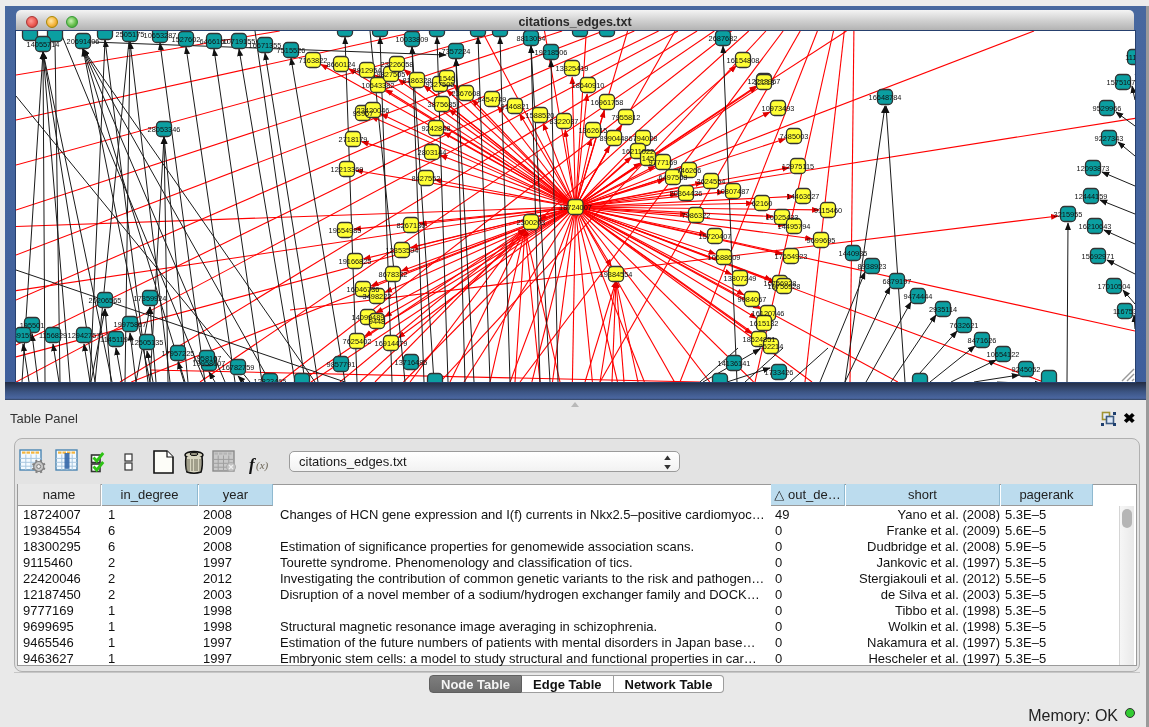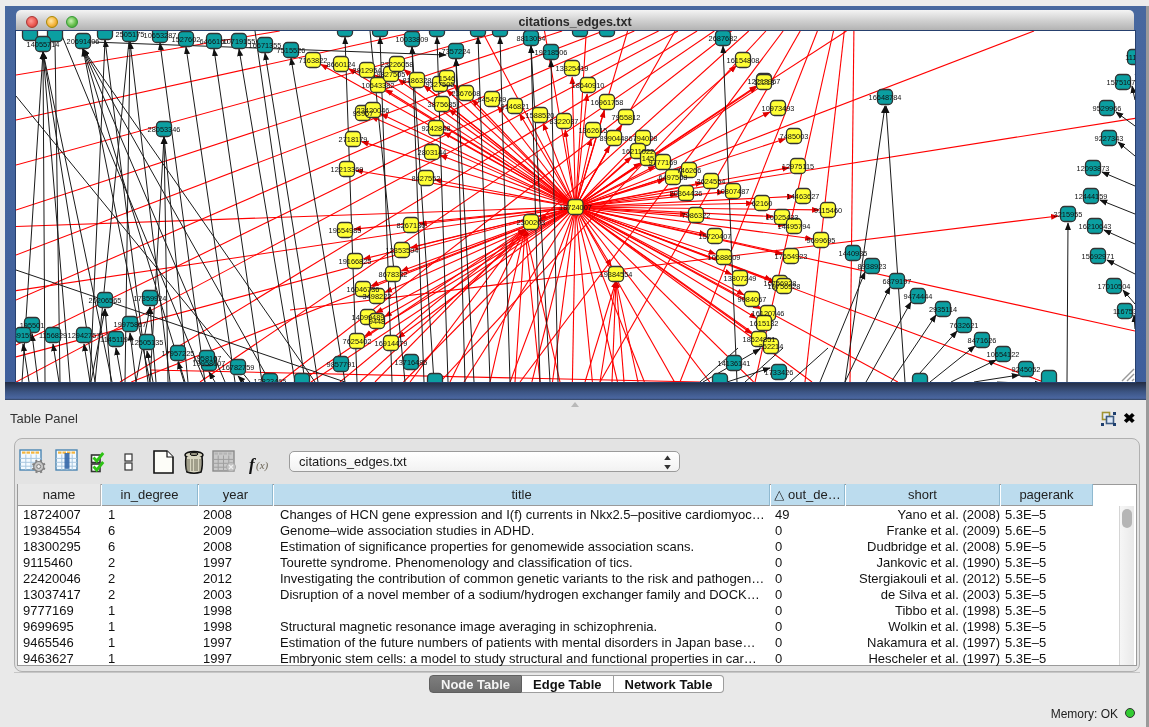--- a/index.html
+++ b/index.html
@@ -44,21 +44,21 @@
 #sbthumb { position:absolute; left:1122px; top:509px; width:10px; height:19px; background:#b5b5b5; border-radius:5px; }
 
 #tabline { position:absolute; left:14px; top:672px; width:1126px; height:2px; border-top:1px solid #c6c6c6; }
 #tabs { position:absolute; left:429px; top:675px; height:18px; font-size:13px; font-weight:bold; }
 .tab { float:left; height:18px; line-height:17px; padding:0 11px; background:#fff;
   border:1px solid #9d9d9d; border-left:none; color:#111; }
 .tab.sel { background:linear-gradient(#7e7e7e,#6b6b6b); color:#f4f4f4;
   border:1px solid #5f5f5f; border-radius:4px 0 0 4px; }
 .tab.last { border-radius:0 4px 4px 0; }
 
-#mem { position:absolute; right:31px; top:707px; font-size:12px; color:#222; }
+#mem { position:absolute; right:31px; top:707px; font-size:16px; color:#222; }
 #memdot { position:absolute; right:14px; top:708px; width:10px; height:10px; border-radius:50%;
   background:#33cc33; border:1px solid #333; }
 </style></head>
 <body>
 <div id="app">
   <div id="desk"></div>
   <div id="deskshadow"></div>
   <div id="titlebar"></div>
   <div class="tl" style="left:26px;background:radial-gradient(circle at 4px 4px,#ff9a94,#ec5a52 55%,#b73229);border:0.5px solid #a33;"></div>
   <div class="tl" style="left:46px;background:radial-gradient(circle at 4px 4px,#ffe9a8,#f5b53c 55%,#c98a1e);border:0.5px solid #a80;"></div>
@@ -659,71 +659,69 @@
       <text x="240" y="22" font-family="Liberation Serif, serif" font-size="11" font-style="italic" fill="#6b6455">(x)</text>
     </svg>
   <div id="drop">citations_edges.txt<svg width="9" height="15" viewBox="0 0 9 15" style="position:absolute;right:7px;top:3px">
         <path d="M4.5 0.5 L7.8 5 L1.2 5 z" fill="#333"></path>
         <path d="M4.5 14.5 L7.8 10 L1.2 10 z" fill="#333"></path>
       </svg></div>
   <div id="tbl"></div>
   <div class="hcell" style="left:18px;width:83px;background:#e8e8e8;border-right:1px solid #b5b5b5">name</div>
   <div class="hcell" style="left:102px;width:96px">in_degree</div>
   <div class="hcell" style="left:199px;width:74px">year</div>
-  <div class="hcell" style="left:274px;width:496px">title</div>
   <div class="hcell" style="left:771px;width:74px">△ out_de…</div>
   <div class="hcell" style="left:846px;width:154px">short</div>
   <div class="hcell" style="left:1001px;width:92px">pagerank</div>
   <div class="trow" style="top:507px">
       <div class="c" style="left:23px;width:78px">18724007</div>
       <div class="c" style="left:108px;width:60px">1</div>
       <div class="c" style="left:203px;width:62px">2008</div>
       <div class="c" style="left:280px;width:488px">Changes of HCN gene expression and I(f) currents in Nkx2.5–positive cardiomyoc…</div>
       <div class="c" style="left:775px;width:68px">49</div>
       <div class="c ctr" style="left:845px;width:155px">Yano et al. (2008)</div>
       <div class="c" style="left:1005px;width:86px">5.3E–5</div>
     </div>
 <div class="trow" style="top:523px">
       <div class="c" style="left:23px;width:78px">19384554</div>
       <div class="c" style="left:108px;width:60px">6</div>
       <div class="c" style="left:203px;width:62px">2009</div>
-      <div class="c" style="left:280px;width:488px">Genome–wide association studies in ADHD.</div>
       <div class="c" style="left:775px;width:68px">0</div>
       <div class="c ctr" style="left:845px;width:155px">Franke et al. (2009)</div>
       <div class="c" style="left:1005px;width:86px">5.6E–5</div>
     </div>
 <div class="trow" style="top:539px">
       <div class="c" style="left:23px;width:78px">18300295</div>
       <div class="c" style="left:108px;width:60px">6</div>
       <div class="c" style="left:203px;width:62px">2008</div>
       <div class="c" style="left:280px;width:488px">Estimation of significance properties for genomewide association scans.</div>
       <div class="c" style="left:775px;width:68px">0</div>
       <div class="c ctr" style="left:845px;width:155px">Dudbridge et al. (2008)</div>
       <div class="c" style="left:1005px;width:86px">5.9E–5</div>
     </div>
 <div class="trow" style="top:555px">
       <div class="c" style="left:23px;width:78px">9115460</div>
       <div class="c" style="left:108px;width:60px">2</div>
       <div class="c" style="left:203px;width:62px">1997</div>
       <div class="c" style="left:280px;width:488px">Tourette syndrome. Phenomenology and classification of tics.</div>
       <div class="c" style="left:775px;width:68px">0</div>
-      <div class="c ctr" style="left:845px;width:155px">Jankovic et al. (1990)</div>
+      <div class="c ctr" style="left:845px;width:155px">Jankovic et al. (1997)</div>
       <div class="c" style="left:1005px;width:86px">5.3E–5</div>
     </div>
 <div class="trow" style="top:571px">
       <div class="c" style="left:23px;width:78px">22420046</div>
       <div class="c" style="left:108px;width:60px">2</div>
       <div class="c" style="left:203px;width:62px">2012</div>
       <div class="c" style="left:280px;width:488px">Investigating the contribution of common genetic variants to the risk and pathogen…</div>
       <div class="c" style="left:775px;width:68px">0</div>
       <div class="c ctr" style="left:845px;width:155px">Stergiakouli et al. (2012)</div>
       <div class="c" style="left:1005px;width:86px">5.5E–5</div>
     </div>
 <div class="trow" style="top:587px">
-      <div class="c" style="left:23px;width:78px">13037417</div>
+      <div class="c" style="left:23px;width:78px">12187450</div>
       <div class="c" style="left:108px;width:60px">2</div>
       <div class="c" style="left:203px;width:62px">2003</div>
       <div class="c" style="left:280px;width:488px">Disruption of a novel member of a sodium/hydrogen exchanger family and DOCK…</div>
       <div class="c" style="left:775px;width:68px">0</div>
       <div class="c ctr" style="left:845px;width:155px">de Silva et al. (2003)</div>
       <div class="c" style="left:1005px;width:86px">5.3E–5</div>
     </div>
 <div class="trow" style="top:603px">
       <div class="c" style="left:23px;width:78px">9777169</div>
       <div class="c" style="left:108px;width:60px">1</div>

